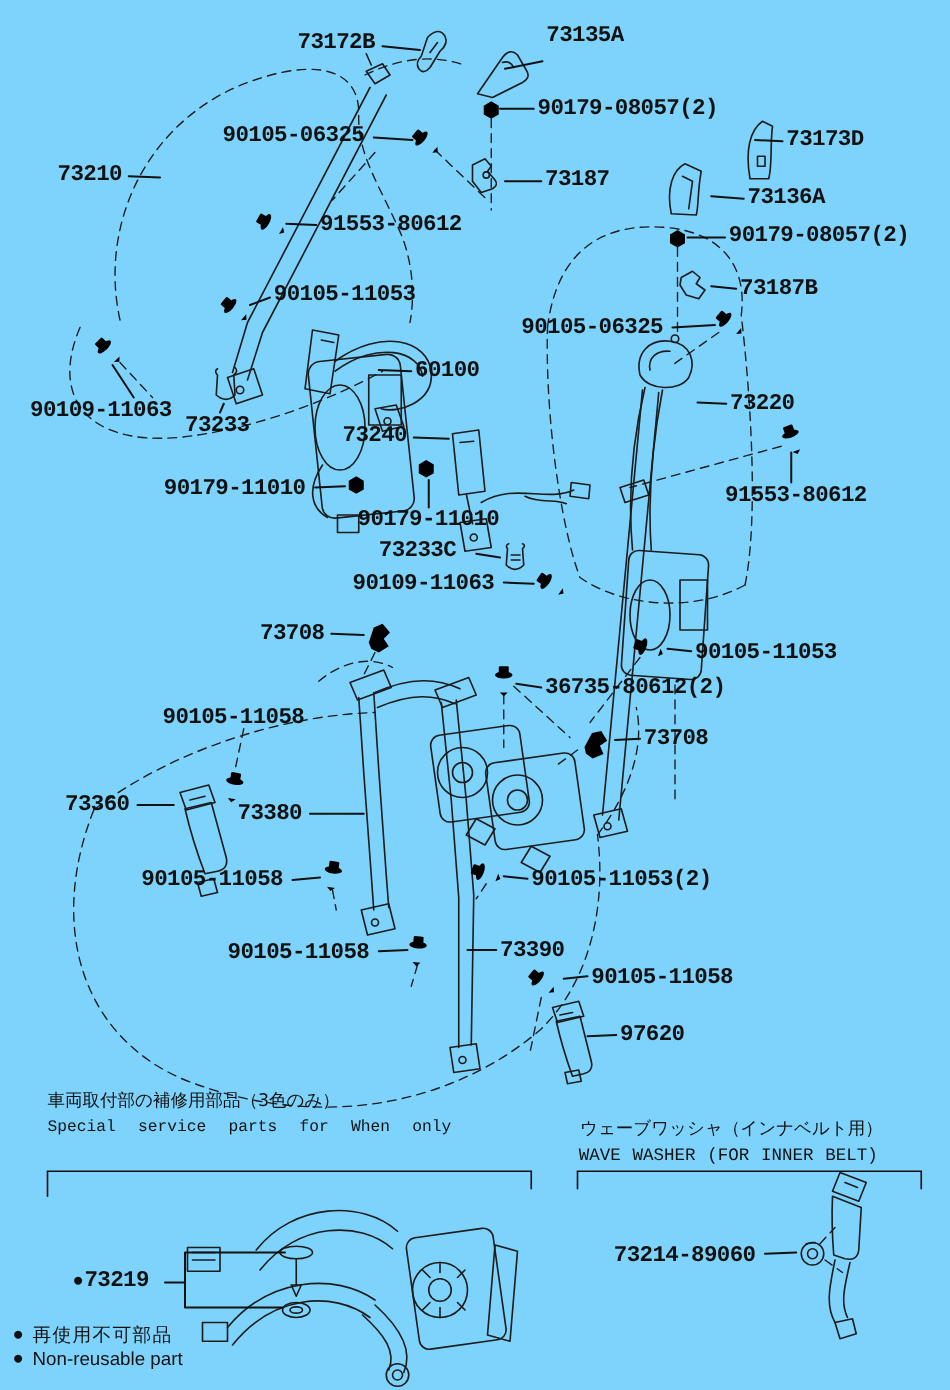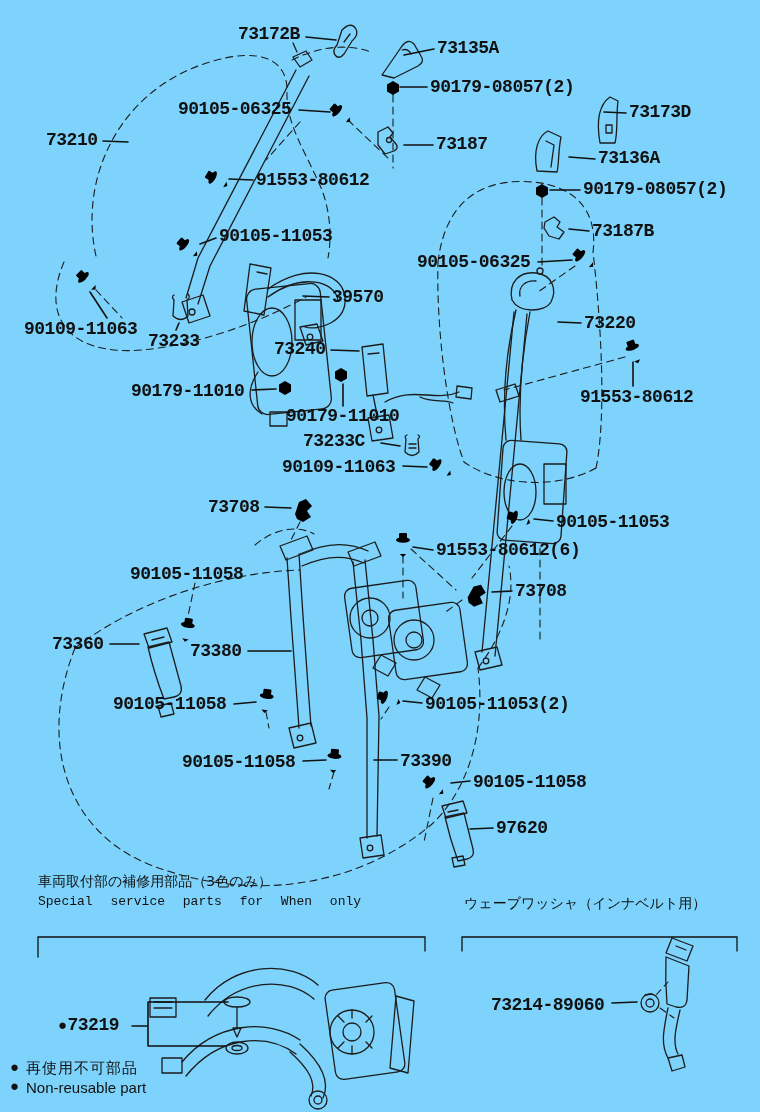--- a/index.html
+++ b/index.html
@@ -216,63 +216,64 @@
       <use href="#nut6" transform="translate(393,88)"></use>
       <use href="#nut6" transform="translate(542,191)"></use>
       <use href="#nut6" transform="translate(285,388)"></use>
       <use href="#nut6" transform="translate(341,375)"></use>
       <use href="#clip708" transform="translate(303,511)"></use>
       <use href="#clip708" transform="translate(476,596) rotate(10)"></use>
     </g>
   </svg>
 
   <div class="pl" style="left:238px;top:25px">73172B</div>
-  <div class="pl" style="left:437px;top:39px">73135A</div>
+  <div class="pl" style="left:437px;top:20px">73135A</div>
   <div class="pl" style="left:430px;top:78px">90179-08057(2)</div>
   <div class="pl" style="left:629px;top:103px">73173D</div>
   <div class="pl" style="left:178px;top:100px">90105-06325</div>
   <div class="pl" style="left:46px;top:131px">73210</div>
   <div class="pl" style="left:436px;top:135px">73187</div>
   <div class="pl" style="left:598px;top:149px">73136A</div>
   <div class="pl" style="left:583px;top:180px">90179-08057(2)</div>
   <div class="pl" style="left:256px;top:171px">91553-80612</div>
   <div class="pl" style="left:592px;top:222px">73187B</div>
   <div class="pl" style="left:219px;top:227px">90105-11053</div>
   <div class="pl" style="left:417px;top:253px">90105-06325</div>
-  <div class="pl" style="left:332px;top:288px">39570</div>
+  <div class="pl" style="left:332px;top:288px">60100</div>
   <div class="pl" style="left:584px;top:314px">73220</div>
   <div class="pl" style="left:24px;top:320px">90109-11063</div>
   <div class="pl" style="left:148px;top:332px">73233</div>
   <div class="pl" style="left:274px;top:340px">73240</div>
   <div class="pl" style="left:131px;top:382px">90179-11010</div>
   <div class="pl" style="left:580px;top:388px">91553-80612</div>
   <div class="pl" style="left:286px;top:407px">90179-11010</div>
   <div class="pl" style="left:303px;top:432px">73233C</div>
   <div class="pl" style="left:282px;top:458px">90109-11063</div>
   <div class="pl" style="left:208px;top:498px">73708</div>
   <div class="pl" style="left:556px;top:513px">90105-11053</div>
-  <div class="pl" style="left:436px;top:541px">91553-80612(6)</div>
+  <div class="pl" style="left:436px;top:541px">36735-80612(2)</div>
   <div class="pl" style="left:130px;top:565px">90105-11058</div>
   <div class="pl" style="left:515px;top:582px">73708</div>
   <div class="pl" style="left:52px;top:635px">73360</div>
   <div class="pl" style="left:190px;top:642px">73380</div>
   <div class="pl" style="left:113px;top:695px">90105-11058</div>
   <div class="pl" style="left:425px;top:695px">90105-11053(2)</div>
   <div class="pl" style="left:182px;top:753px">90105-11058</div>
   <div class="pl" style="left:400px;top:752px">73390</div>
   <div class="pl" style="left:473px;top:773px">90105-11058</div>
   <div class="pl" style="left:496px;top:819px">97620</div>
   <div class="pl" style="left:58px;top:1016px">
     <span class="blt">●</span><span>73219</span>
   </div>
   <div class="pl" style="left:491px;top:996px">73214-89060</div>
 
   <div class="note-jp" style="left:38px;top:873px">車両取付部の補修用部品（3色のみ）</div>
   <div class="note-en" style="left:38px;top:894px">Special service parts for When only</div>
   <div class="note-jp" style="left:464px;top:895px">ウェーブワッシャ（インナベルト用）</div>
+  <div class="note-en wave" style="left:463px;top:916px">WAVE WASHER (FOR INNER BELT)</div>
 
   <div class="legend" style="left:10px;top:1059px">
     <span class="blt">●</span>
     <span class="jp">再使用不可部品</span>
   </div>
   <div class="legend" style="left:10px;top:1079px">
     <span class="blt">●</span>
     <span class="en">Non-reusable part</span>
   </div>
 

